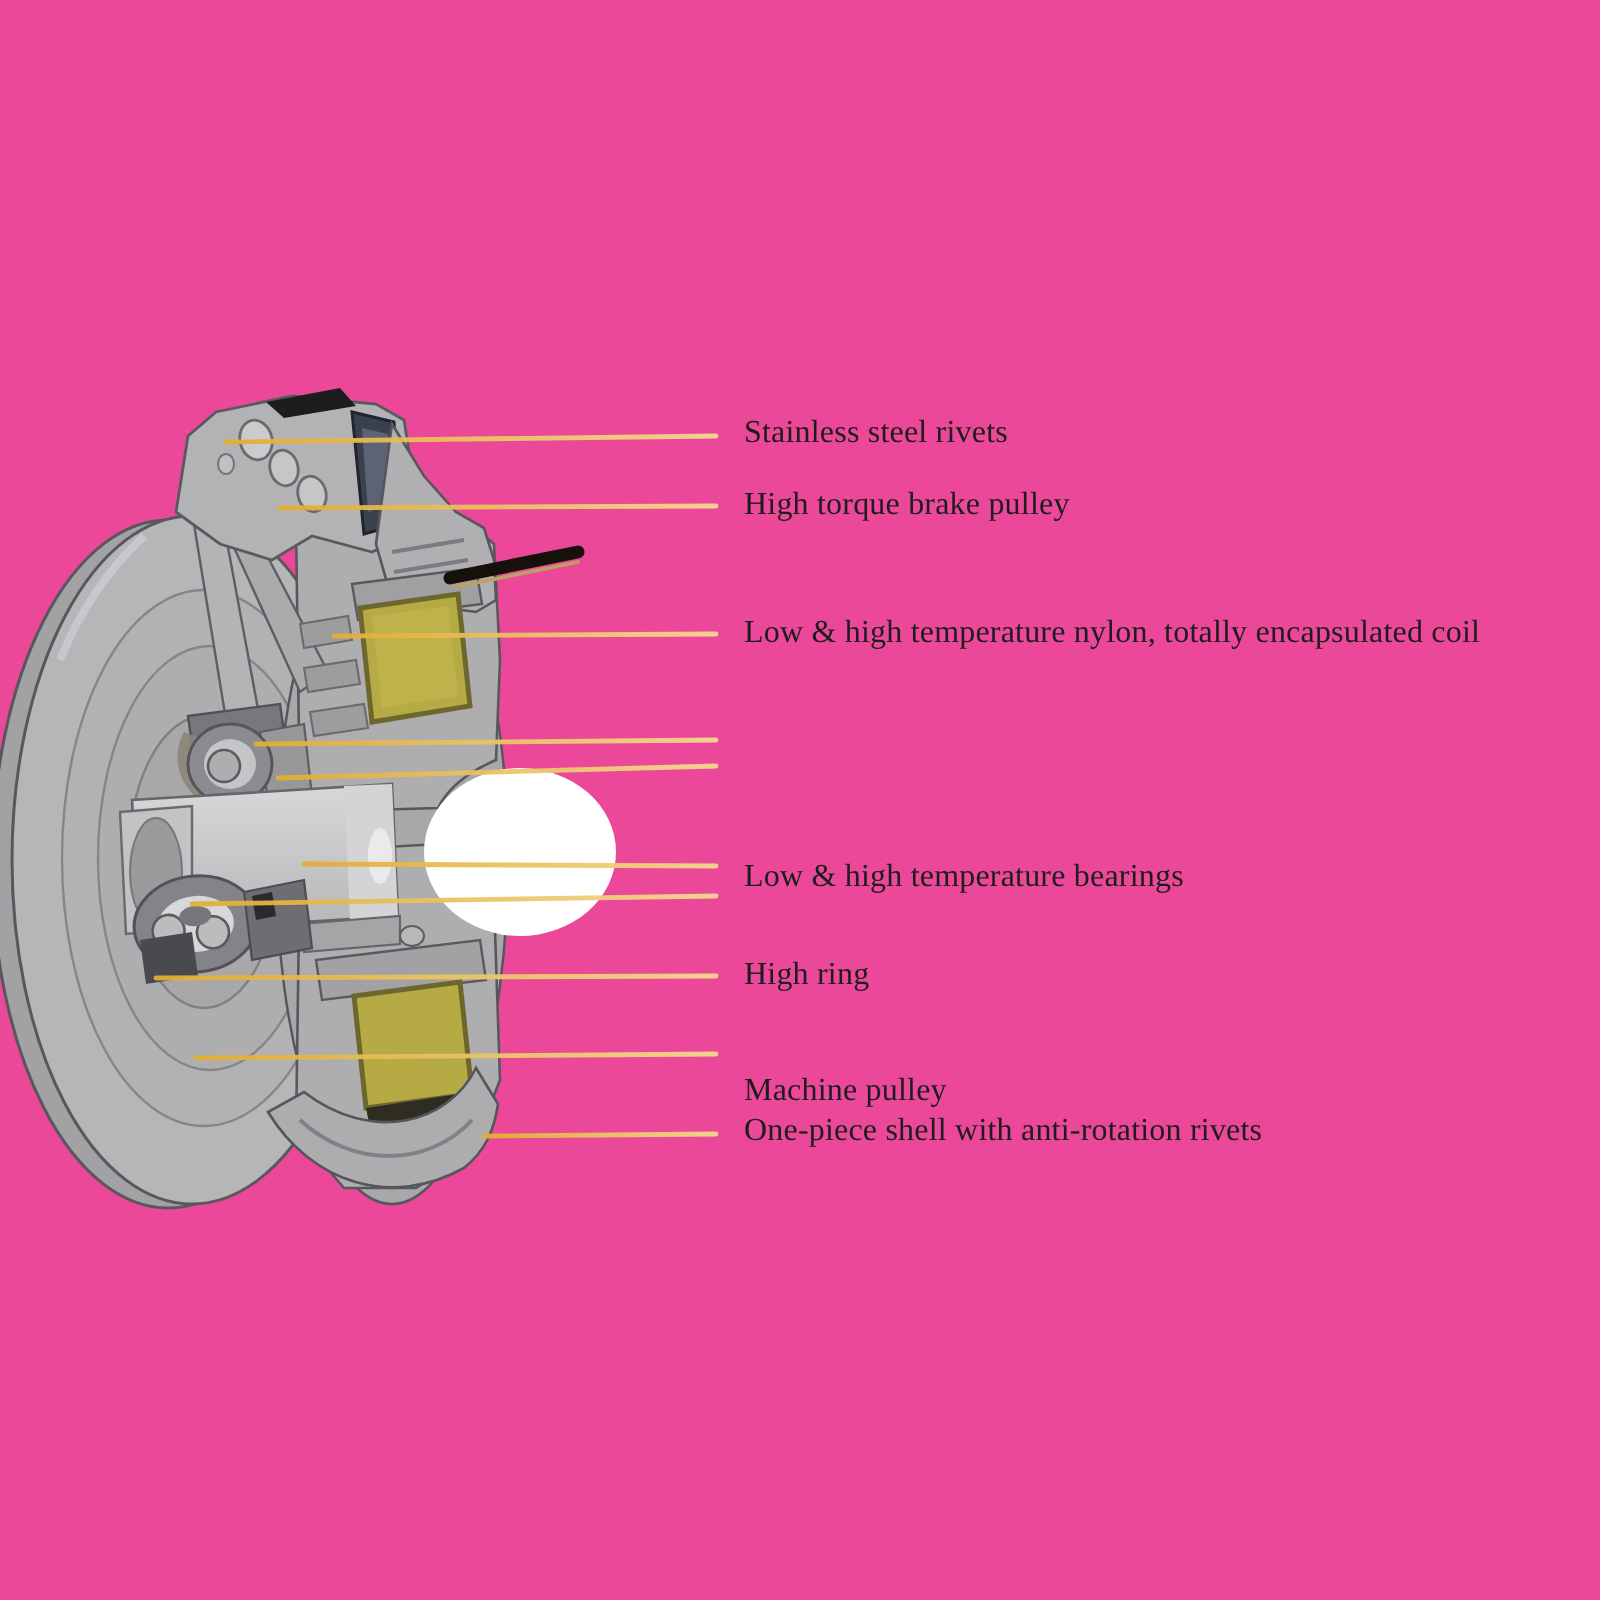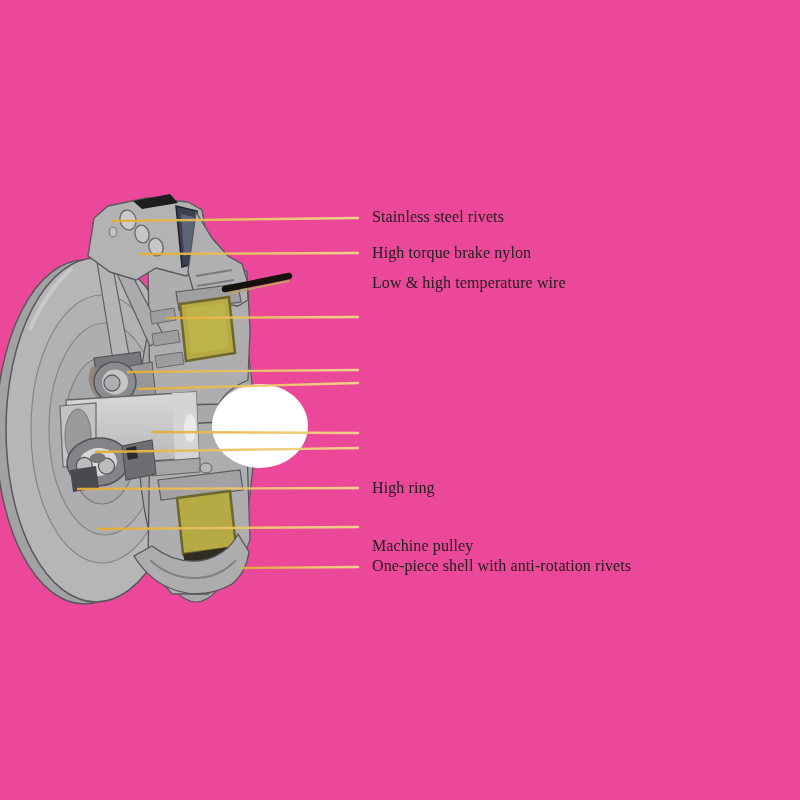--- a/index.html
+++ b/index.html
@@ -132,19 +132,20 @@
       <line x1="242" y1="568" x2="358" y2="567"></line>
     </g>
 
     <g>
       <line x1="225" y1="289" x2="289" y2="276" stroke="#16110a" stroke-width="6.5" stroke-linecap="round"></line>
       <line x1="228" y1="293.5" x2="289" y2="281" stroke="#bf9f62" stroke-width="1.8" stroke-linecap="round"></line>
     </g>
   </svg>
 
   <div class="lbl" style="top:207px">Stainless steel rivets</div>
-  <div class="lbl" style="top:243px">High torque brake nylon</div>
-  <div class="lbl" style="top:273px">Low &amp; high temperature wire</div>
+  <div class="lbl" style="top:243px">High torque brake pulley</div>
+  <div class="lbl" style="top:307px">Low &amp; high temperature nylon, totally encapsulated coil</div>
+  <div class="lbl" style="top:429px">Low &amp; high temperature bearings</div>
   <div class="lbl" style="top:478px">High ring</div>
   <div class="lbl" style="top:536px">Machine pulley</div>
   <div class="lbl" style="top:556px">One-piece shell with anti-rotation rivets</div>
 
 </div>
 
 </body></html>

